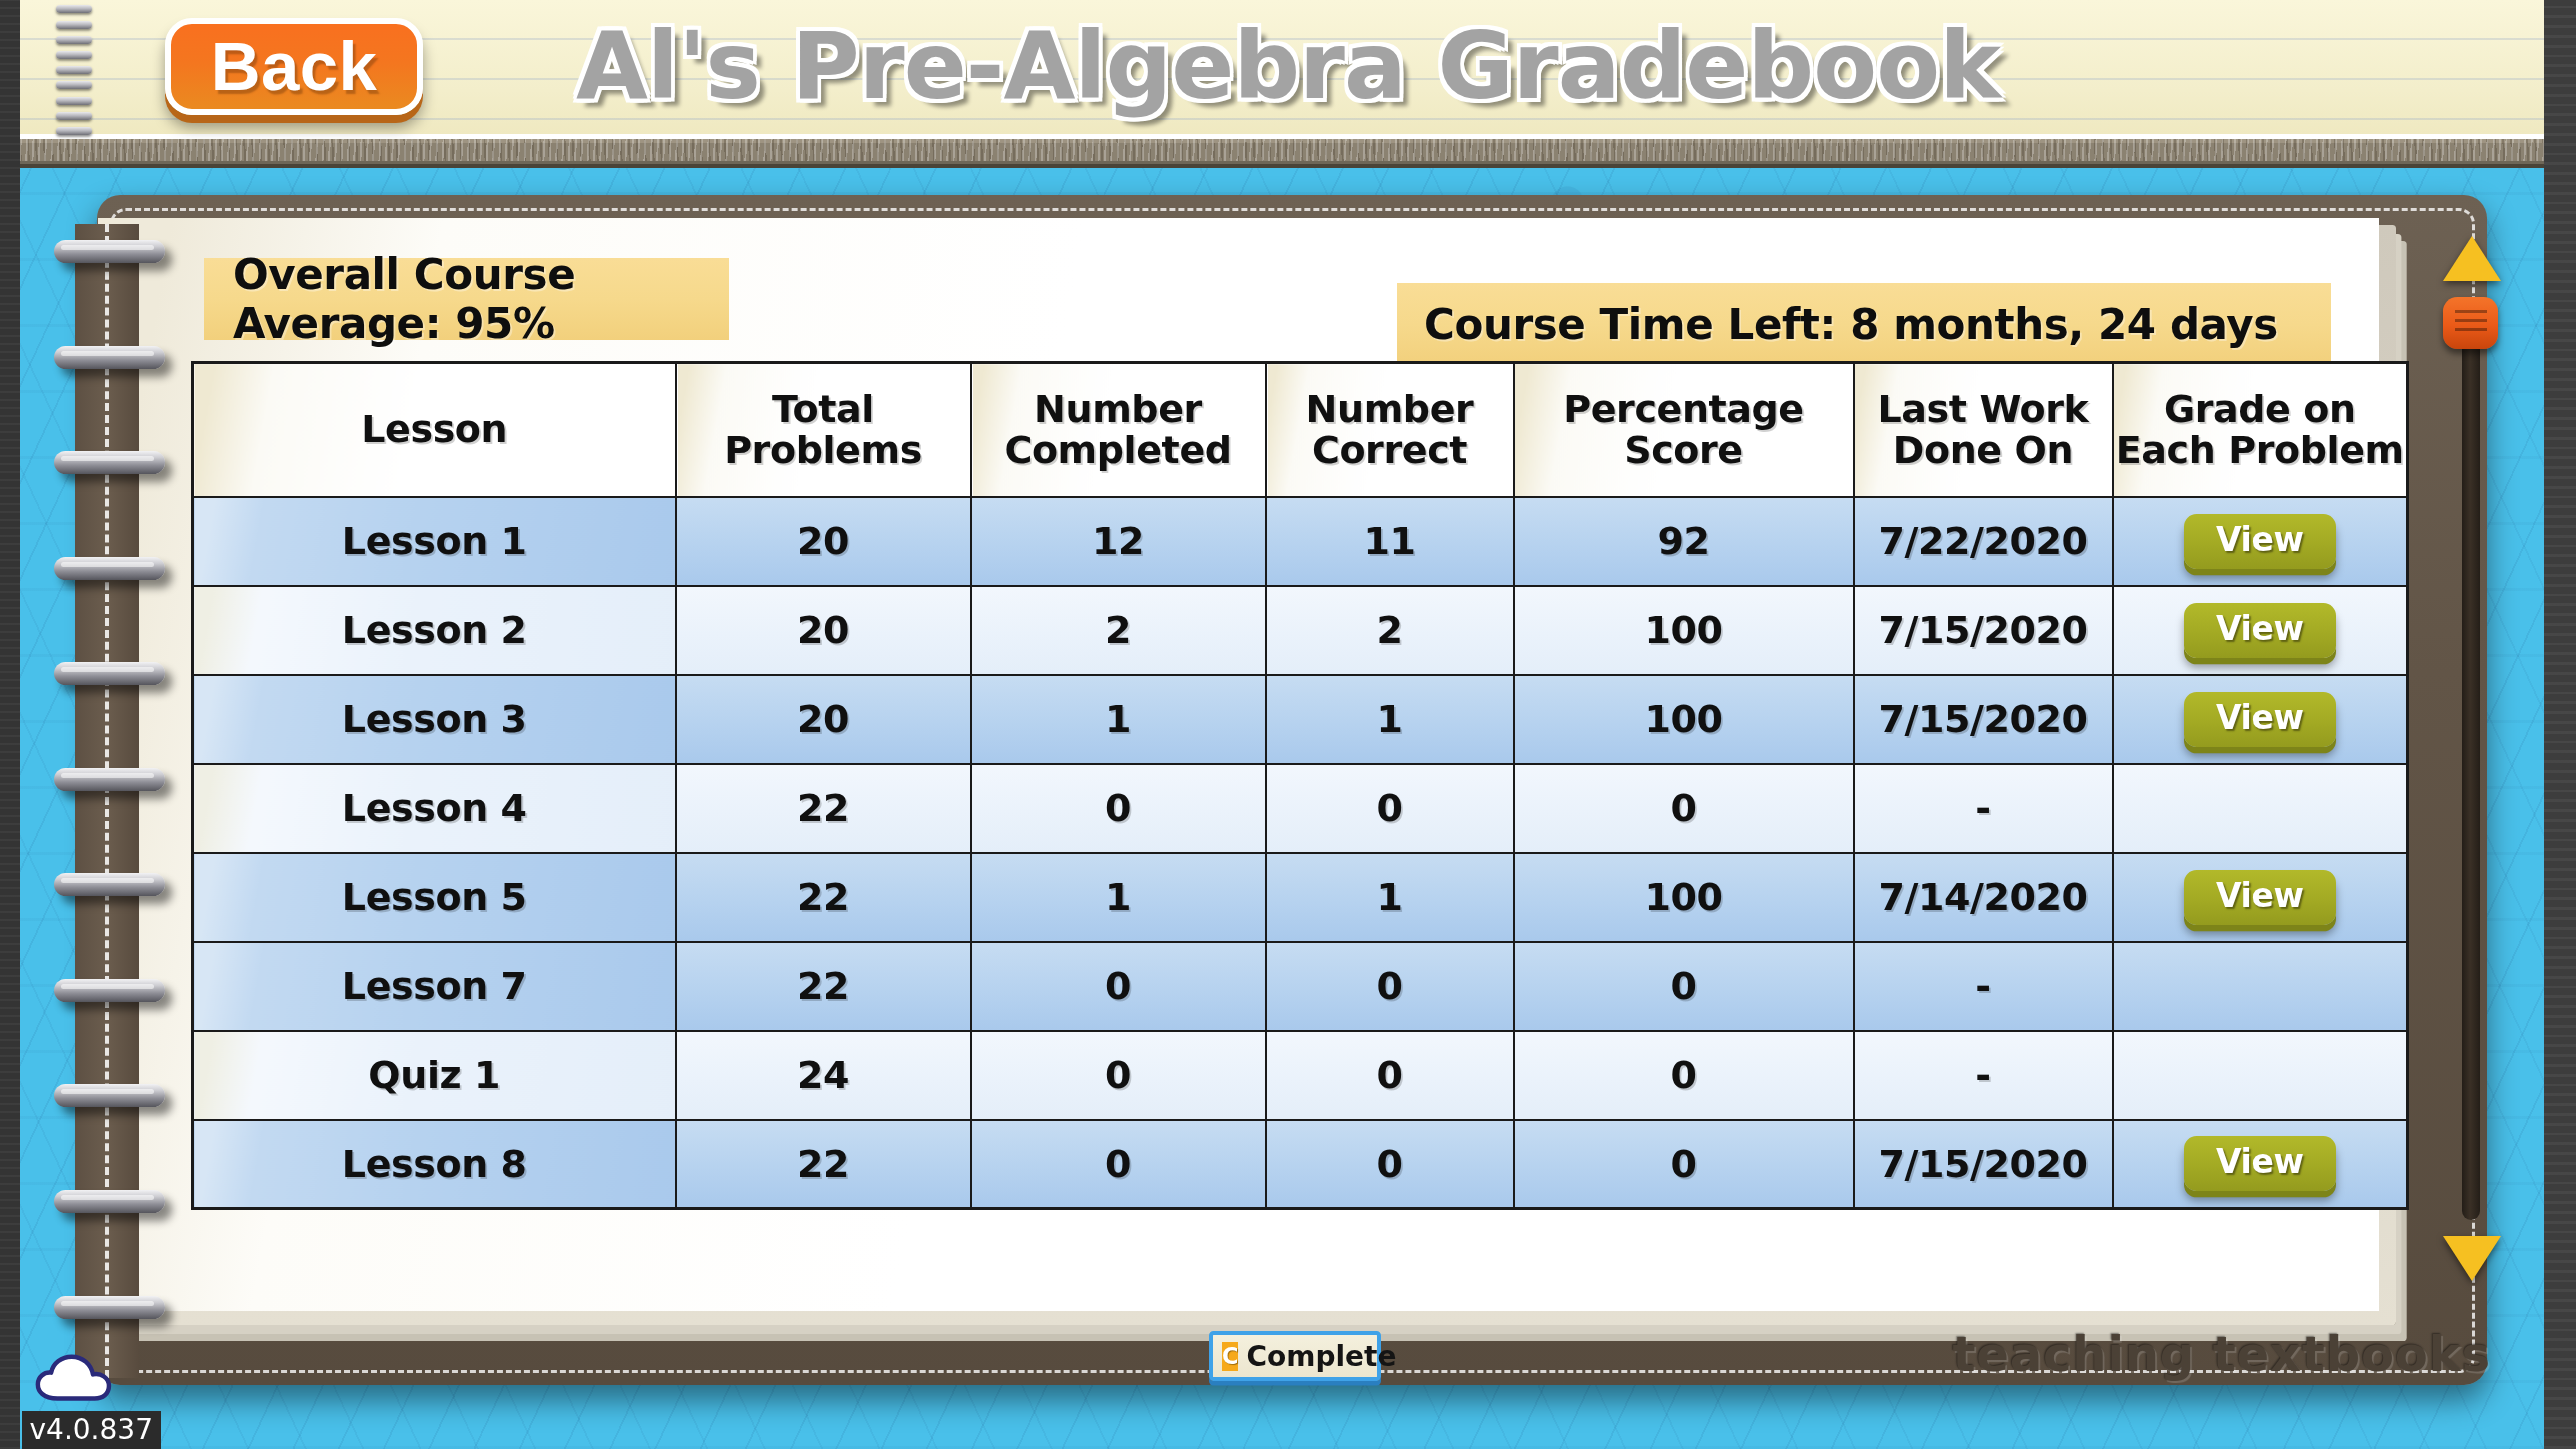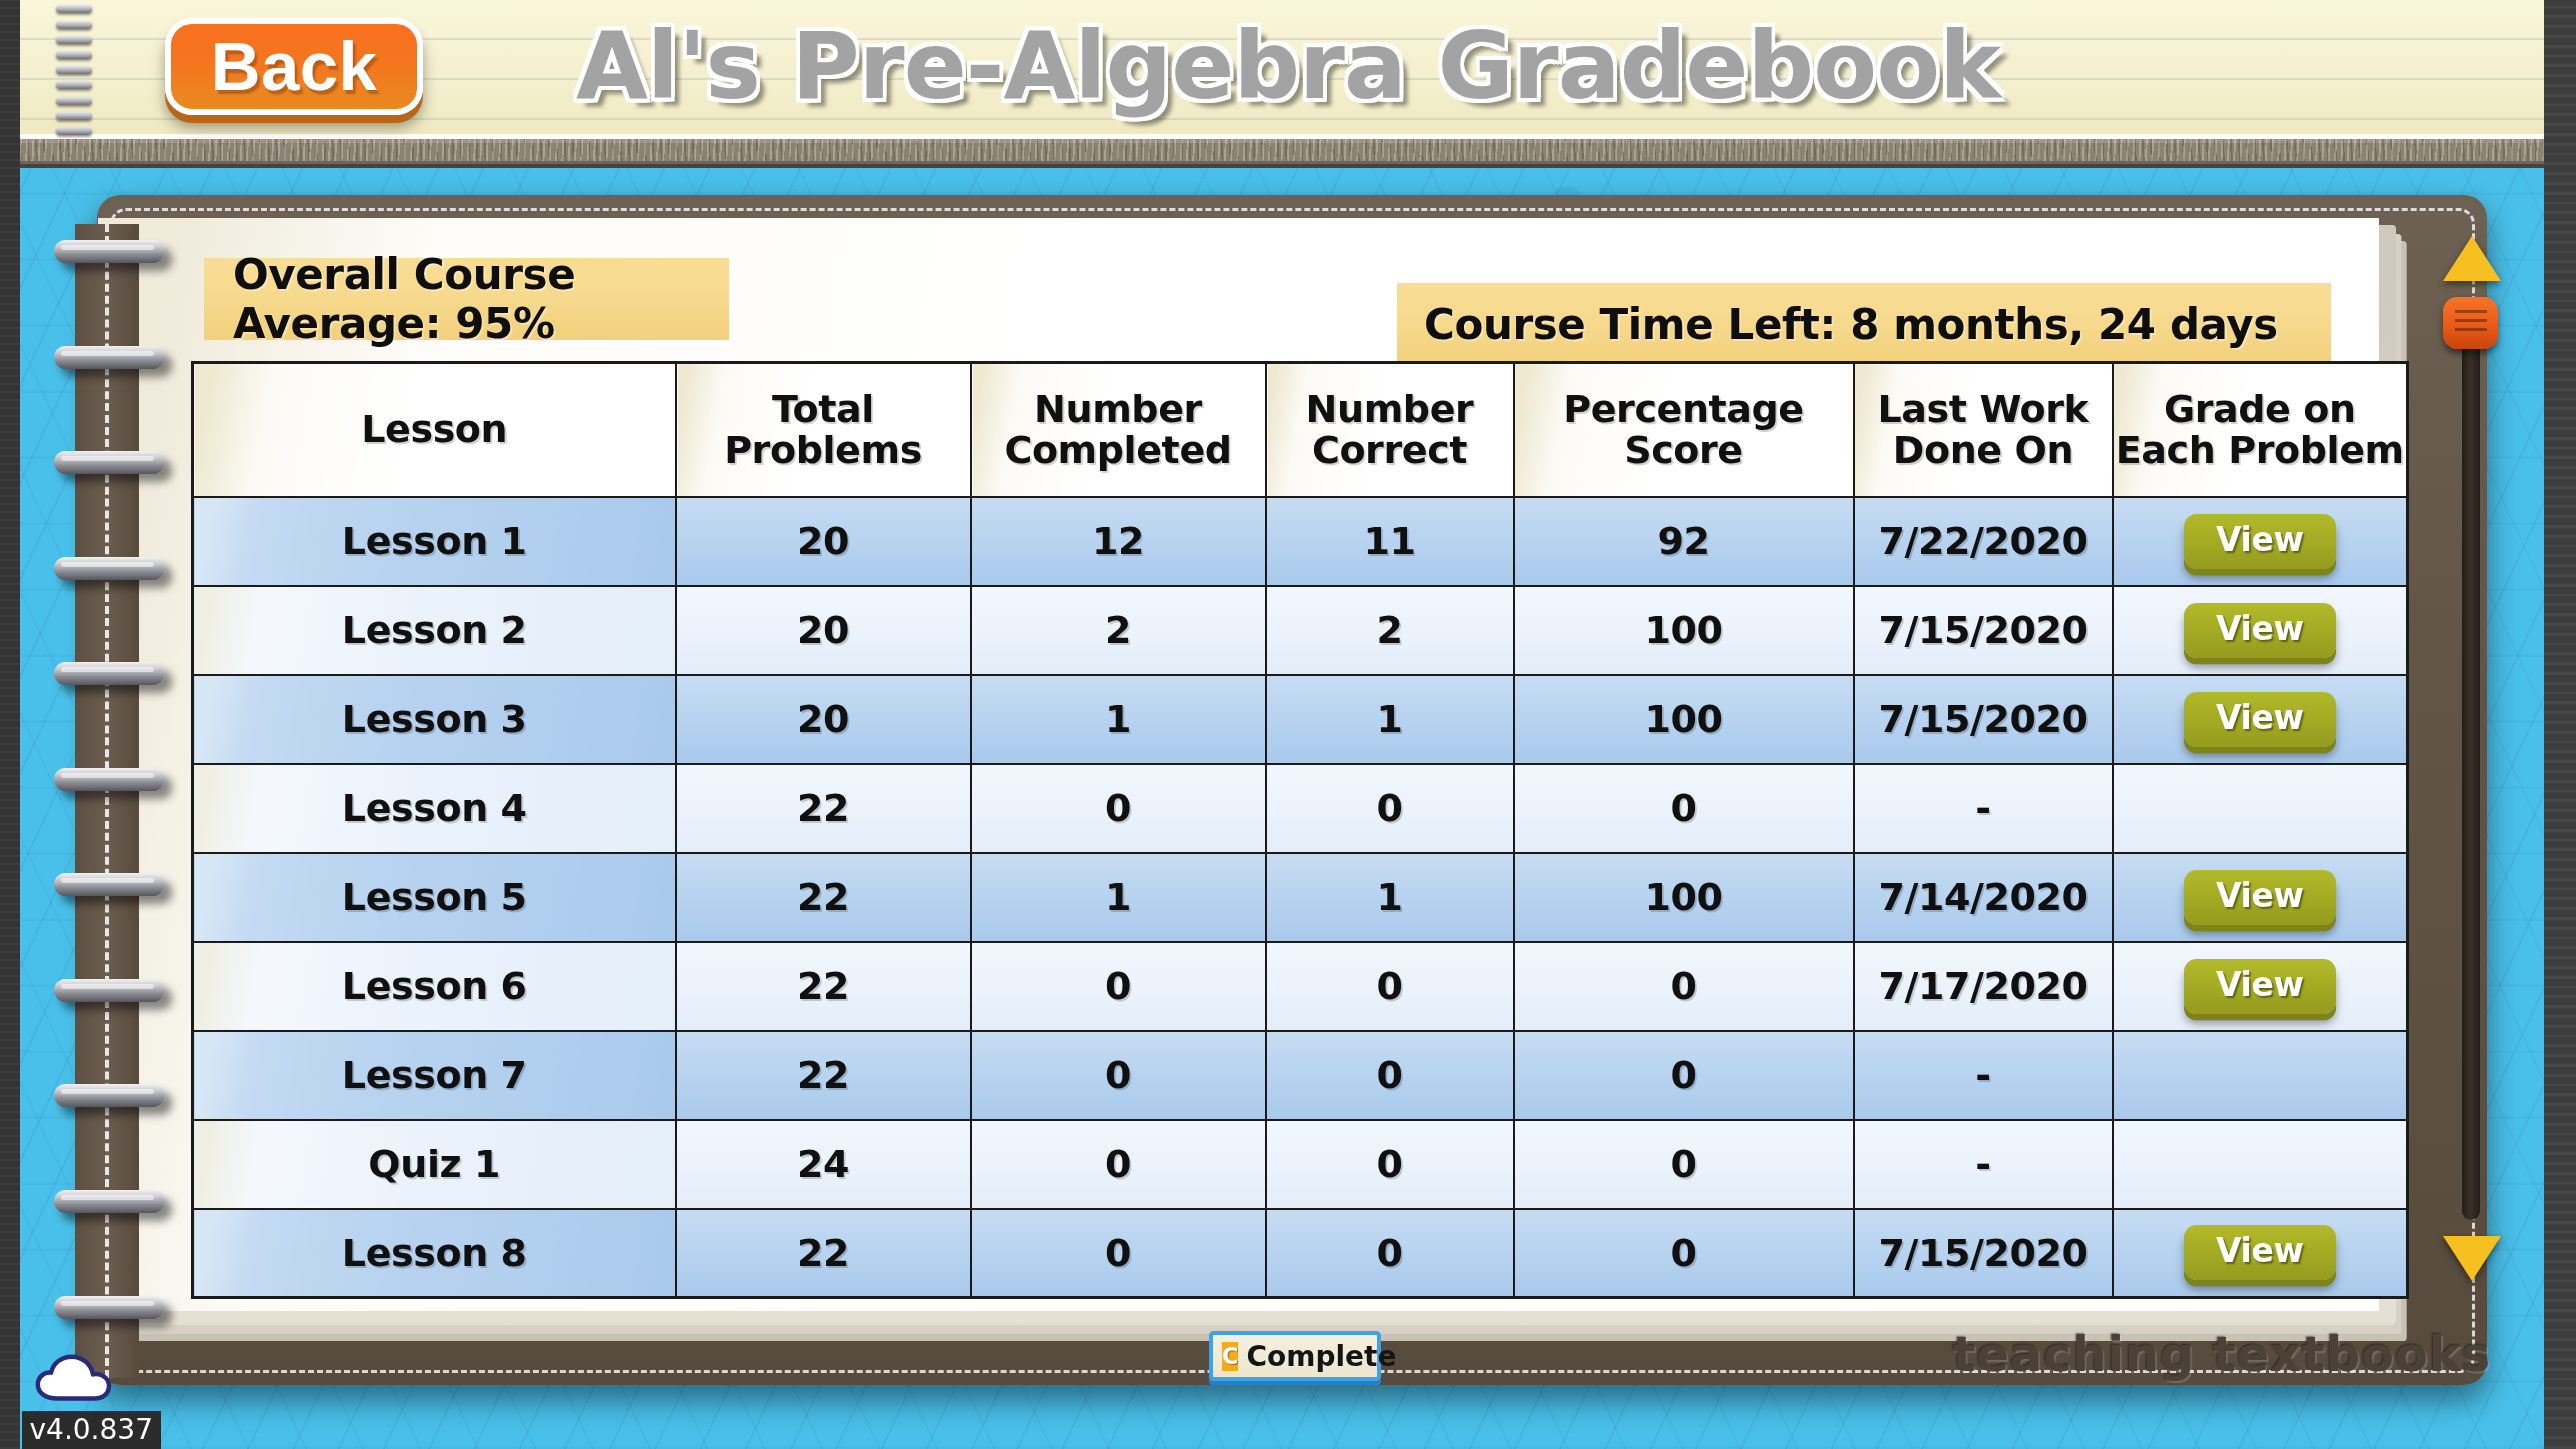--- a/index.html
+++ b/index.html
@@ -419,29 +419,20 @@
         </tr>
         <tr class="odd">
           <td class="c-lesson">Lesson 5</td>
           <td class="c-total">22</td>
           <td class="c-done">1</td>
           <td class="c-correct">1</td>
           <td class="c-pct">100</td>
           <td class="c-last">7/14/2020</td>
           <td class="c-grade"><div class="view-btn">View</div></td>
         </tr>
-        <tr class="even">
-          <td class="c-lesson">Lesson 6</td>
-          <td class="c-total">22</td>
-          <td class="c-done">0</td>
-          <td class="c-correct">0</td>
-          <td class="c-pct">0</td>
-          <td class="c-last">7/17/2020</td>
-          <td class="c-grade"><div class="view-btn">View</div></td>
-        </tr>
         <tr class="odd">
           <td class="c-lesson">Lesson 7</td>
           <td class="c-total">22</td>
           <td class="c-done">0</td>
           <td class="c-correct">0</td>
           <td class="c-pct">0</td>
           <td class="c-last">-</td>
           <td class="c-grade"></td>
         </tr>
         <tr class="even">

